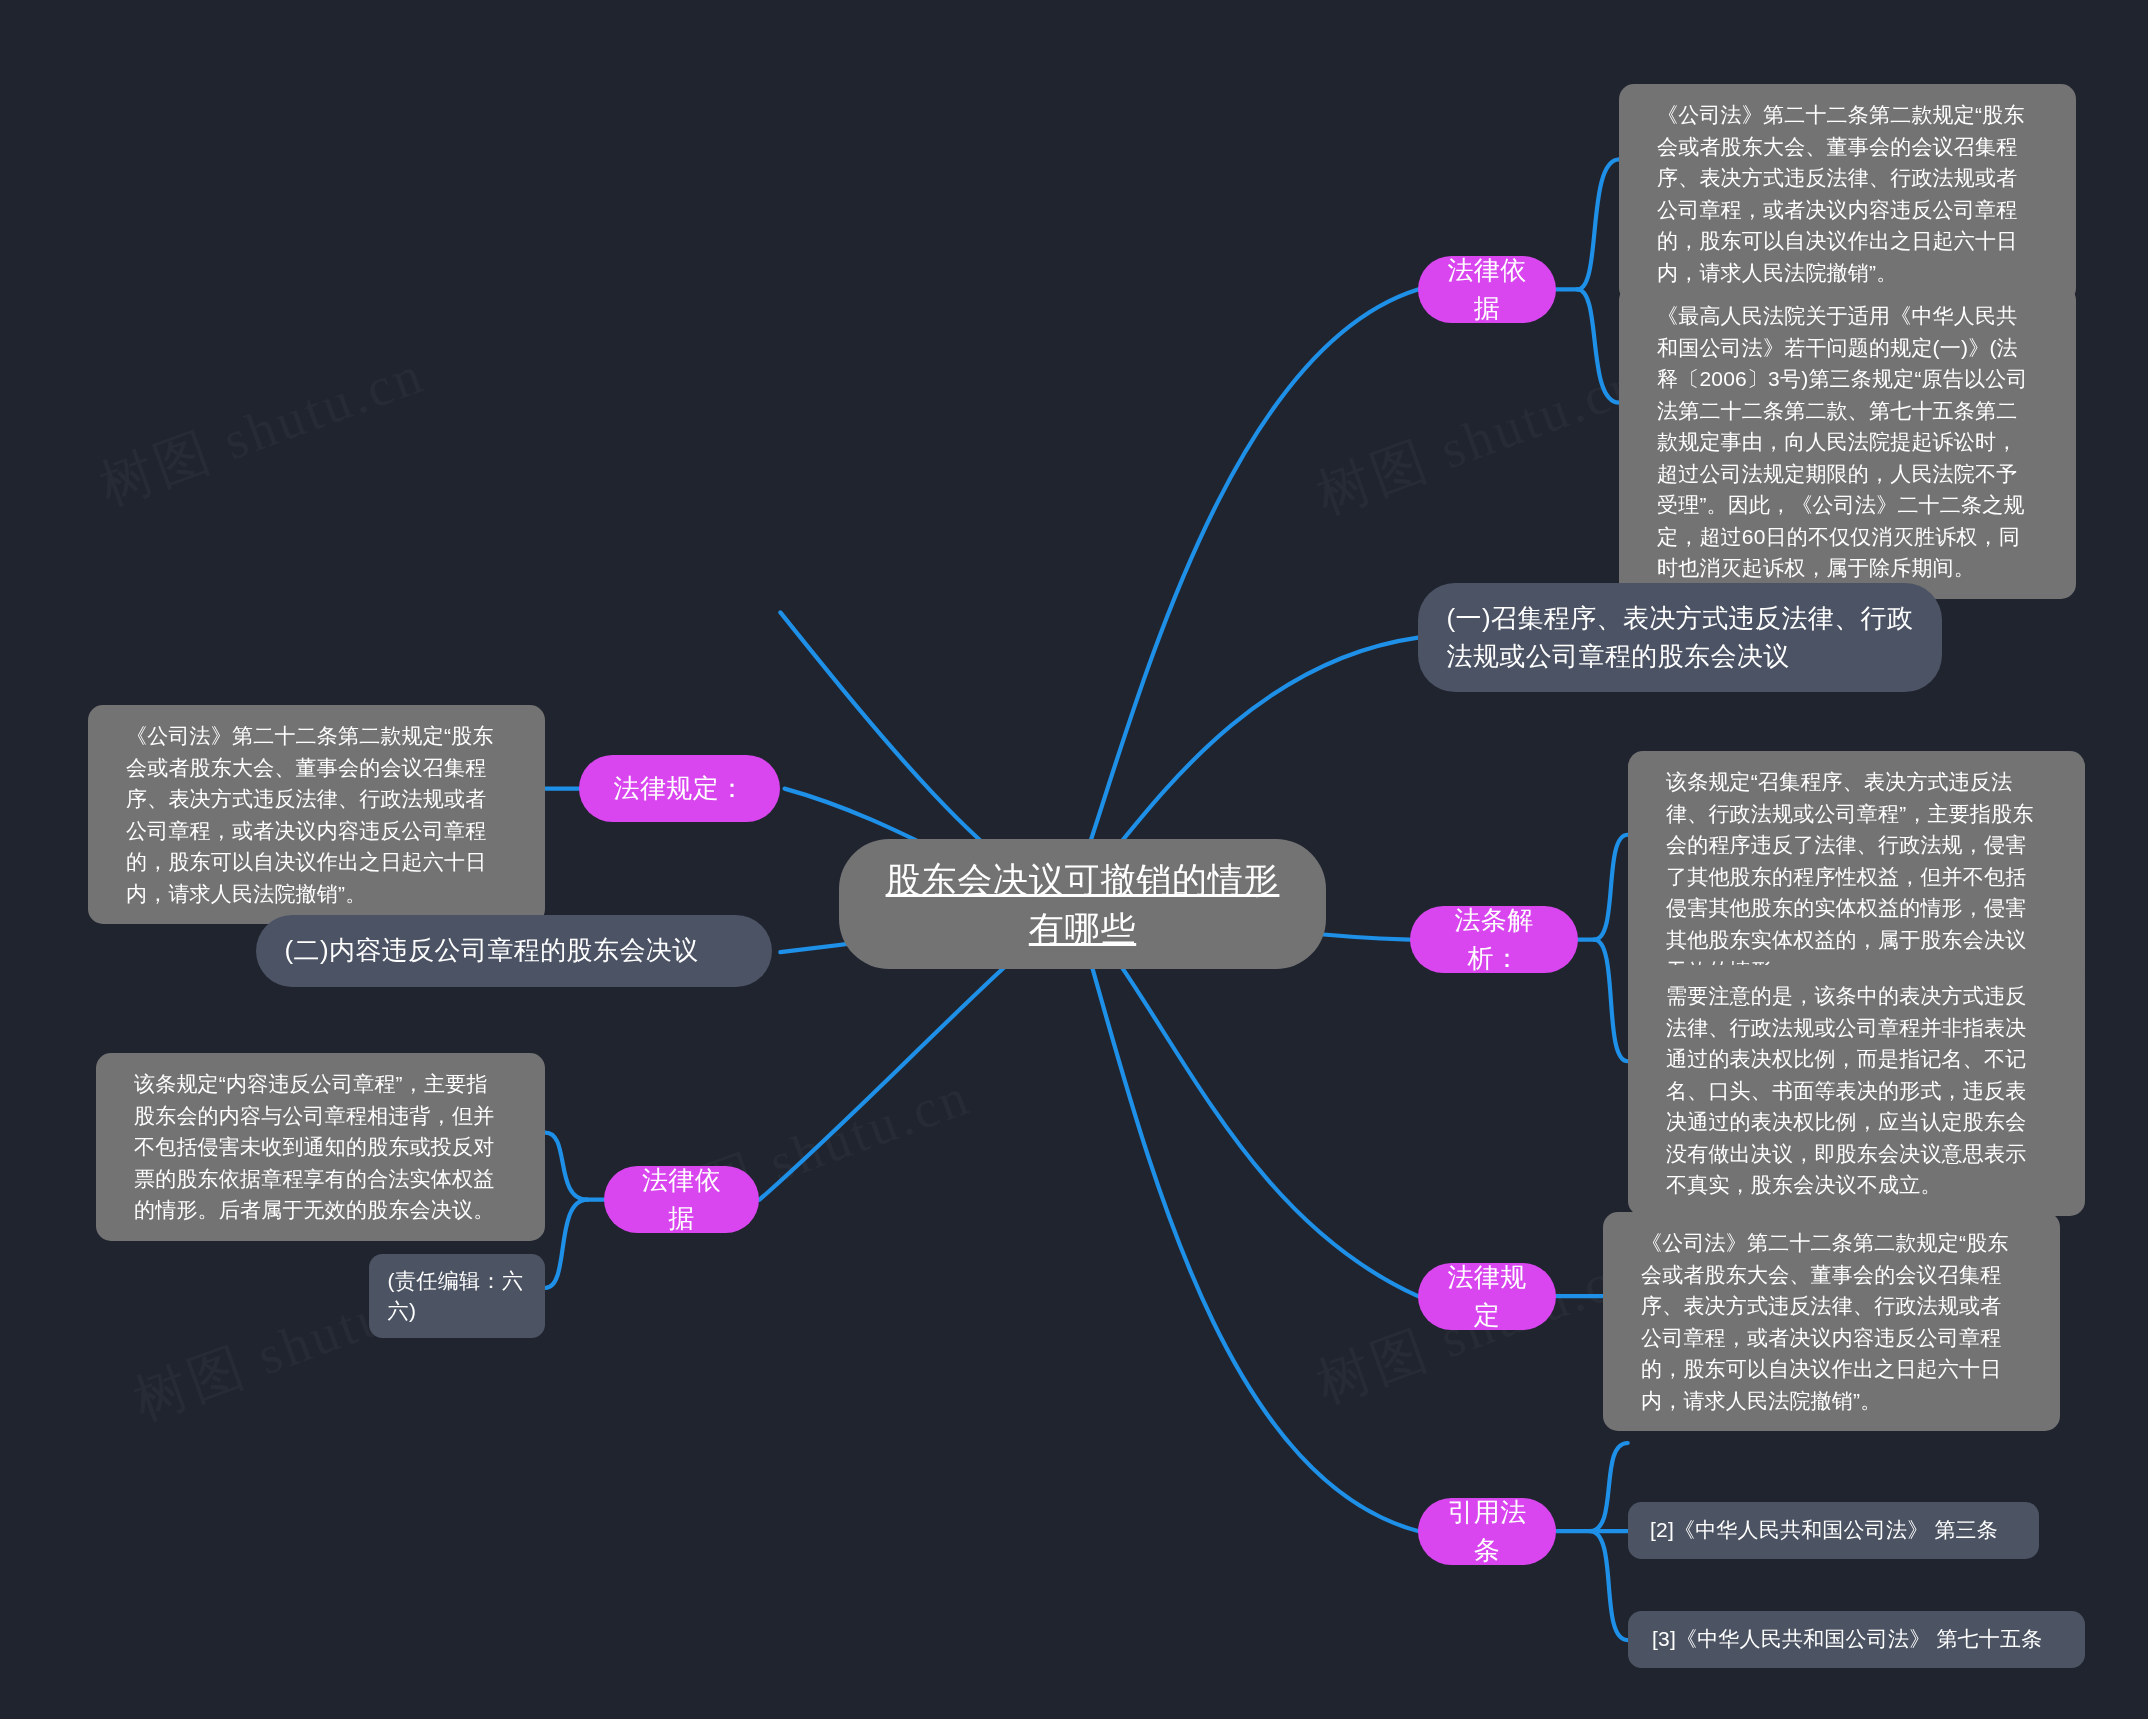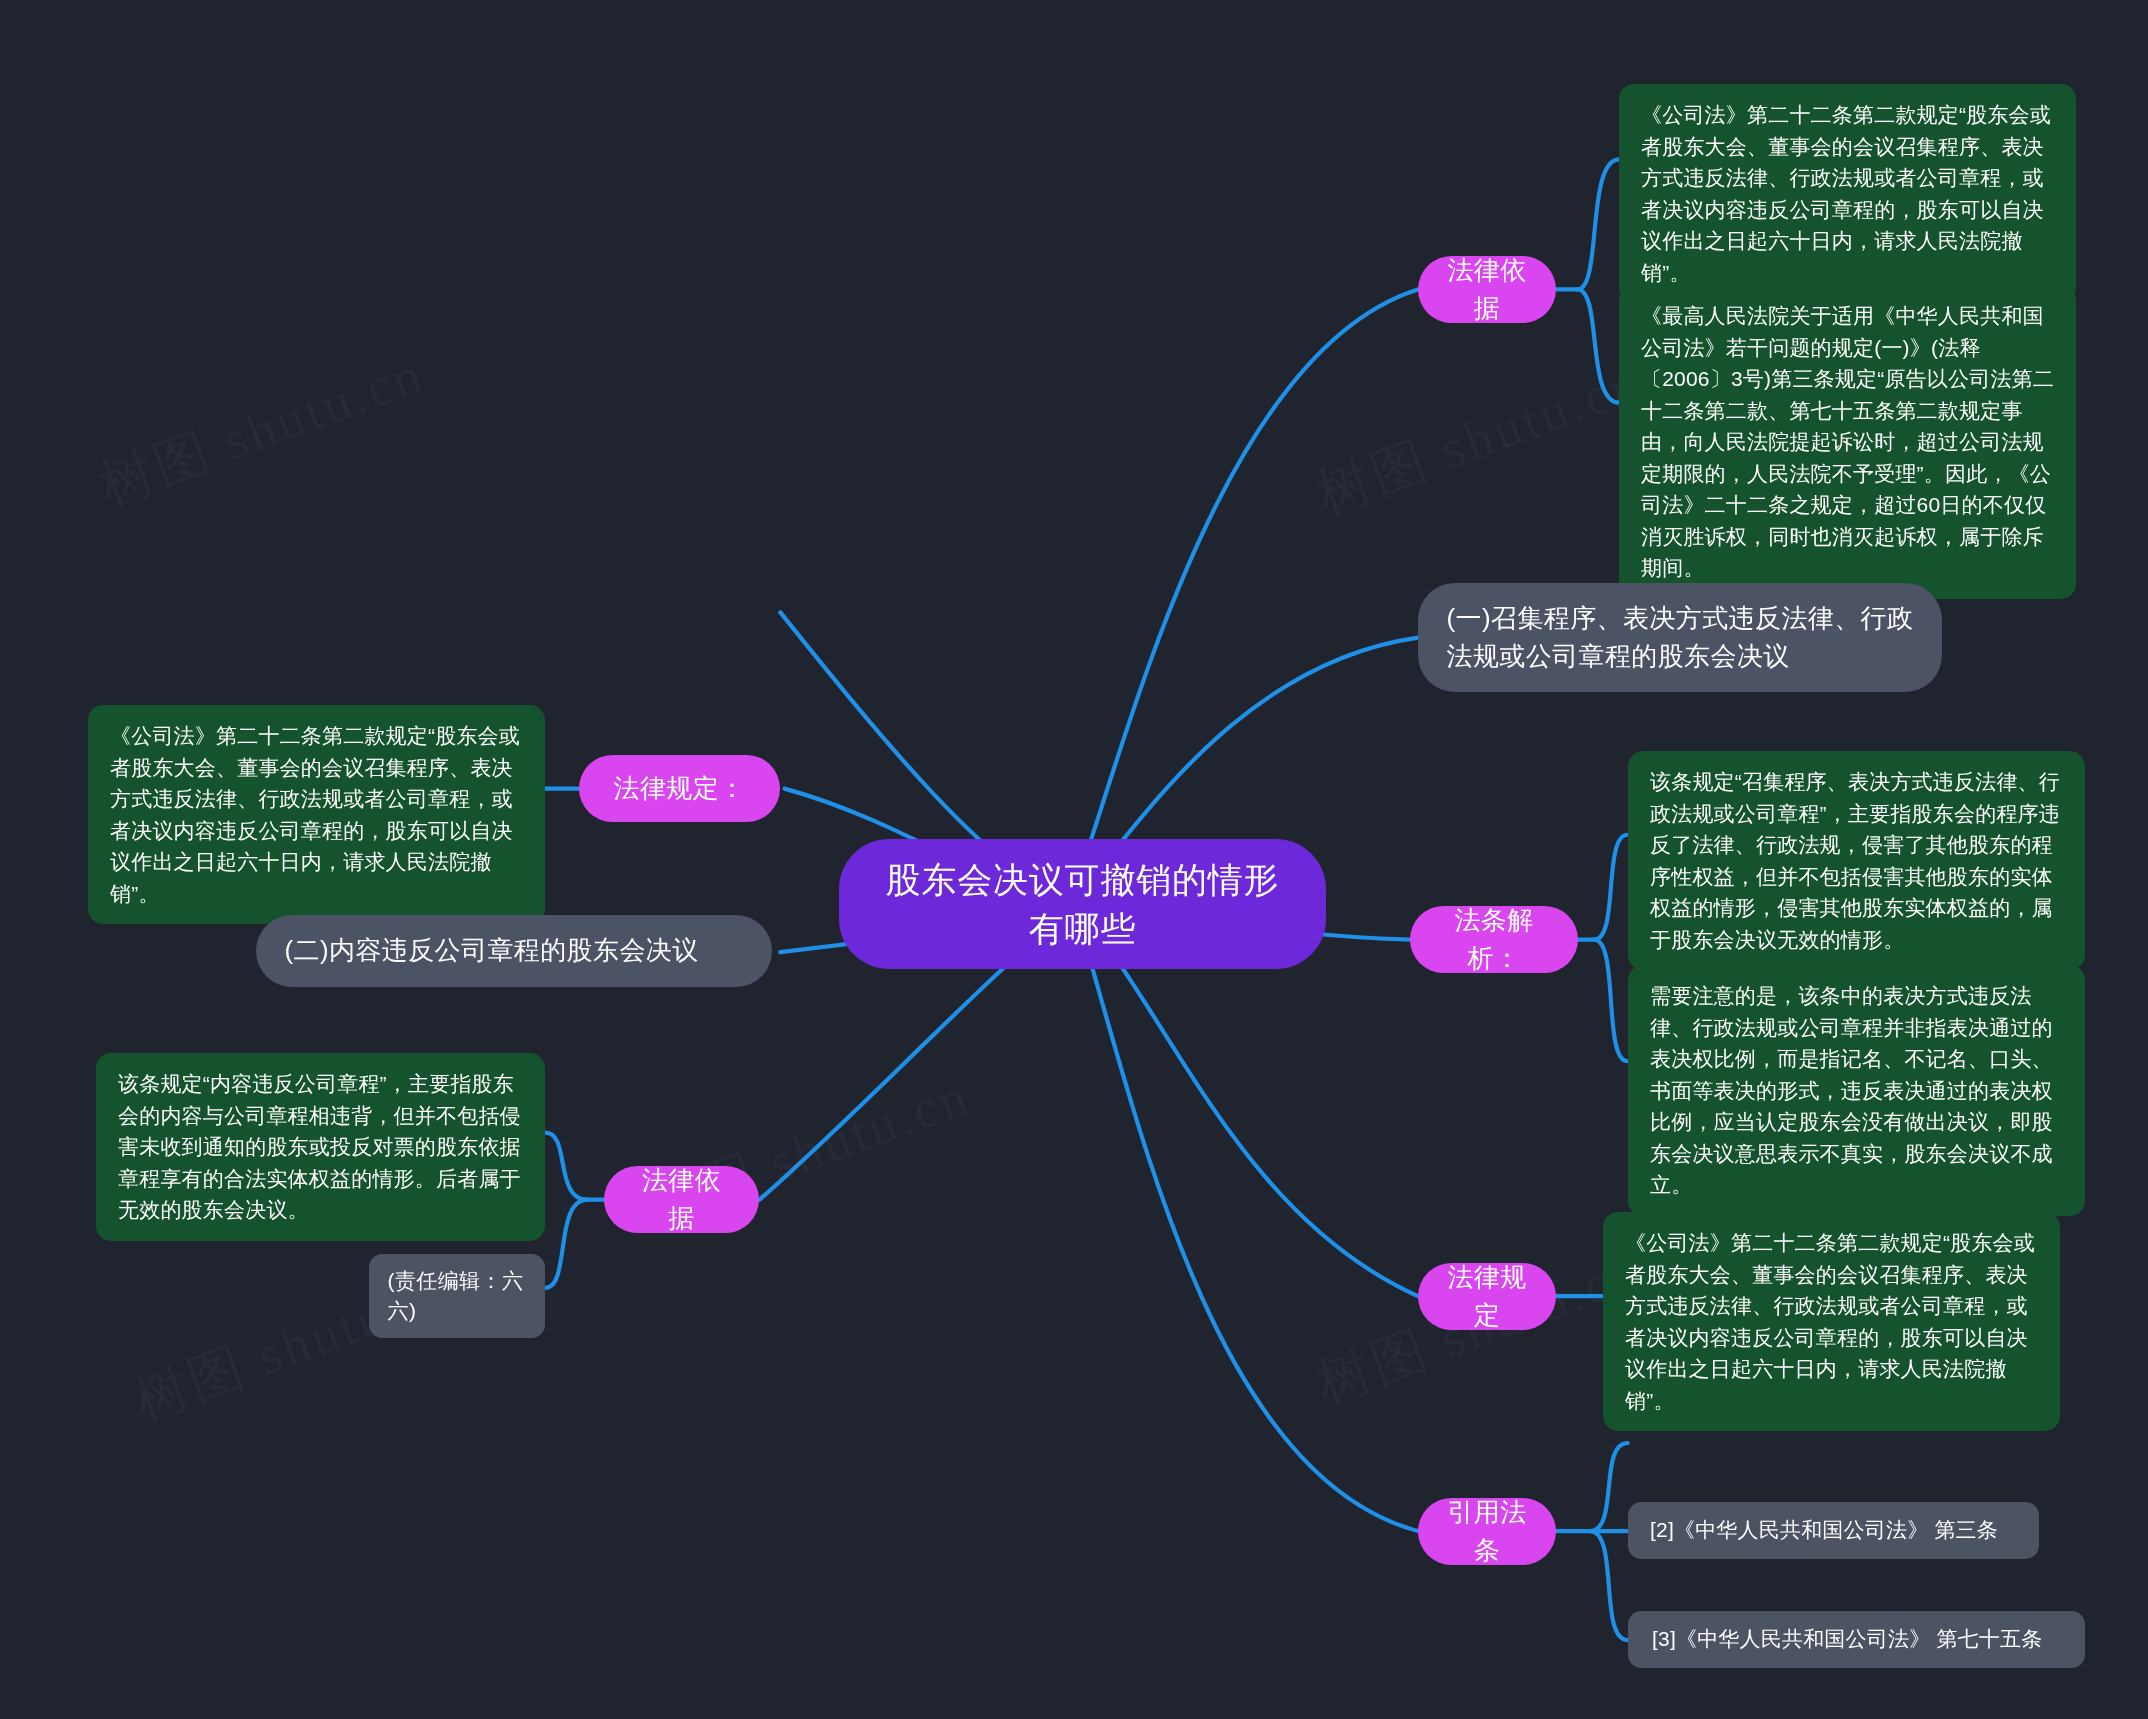--- a/index.html
+++ b/index.html
@@ -53,55 +53,56 @@
     background: #d946ef;
   }
   .node.topic {
     font-size: 26px;
     padding: 17px 28.5px;
     border-radius: 37px;
     background: #4b5364;
   }
   .node.para {
     font-size: 21px;
-    padding: 15px 22px;
+    padding: 15px 38px;
     border-radius: 15px;
-    background: #14532d;
+    background: #737373;
     line-height: 1.5;
     align-items: flex-start;
     display: block;
     letter-spacing: 0.2px;
   }
   .node.cite {
     font-size: 21px;
     padding: 13.4px 22px;
     border-radius: 13.4px;
     background: #4c5463;
     letter-spacing: 0.2px;
   }
   .node.small {
     font-size: 21px;
     padding: 11.7px 18.5px;
     border-radius: 13.4px;
     background: #4c5463;
   }
   #root-node {
     position: absolute;
-    background: #6d28d9;
+    background: #737373;
     color: #ffffff;
     border-radius: 50px;
     font-size: 35px;
     text-align: center;
     display: flex;
     align-items: center;
     justify-content: center;
     line-height: 1.4;
     box-sizing: border-box;
     padding: 11.7px 34px;
     letter-spacing: 0.8px;
+    text-decoration: underline;
   }
 </style>
 </head>
 <body>
 
 <div id="stage">
 
   <div class="wm" style="left:92px; top:394px; transform:rotate(-20deg);">树图 shutu.cn</div>
   <div class="wm" style="left:1309px; top:403px; transform:rotate(-20deg);">树图 shutu.cn</div>
   <div class="wm" style="left:1309px; top:1292px; transform:rotate(-20deg);">树图 shutu.cn</div>

